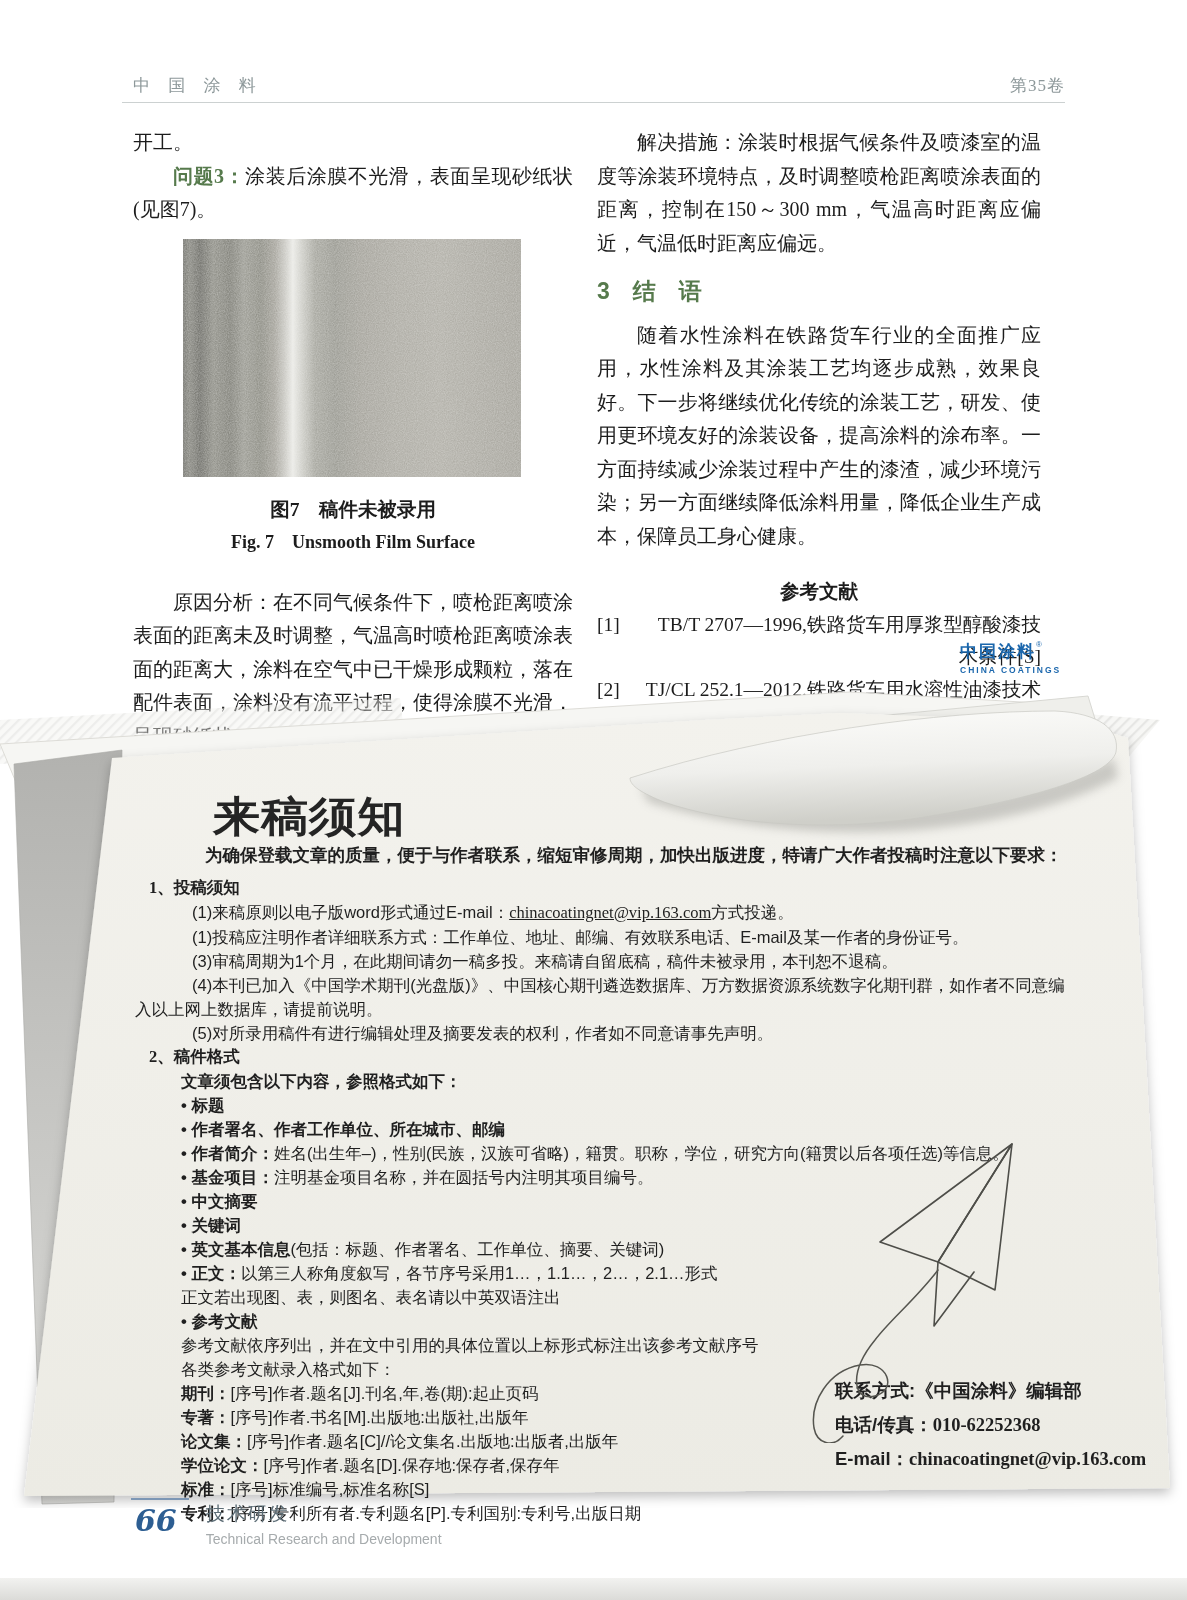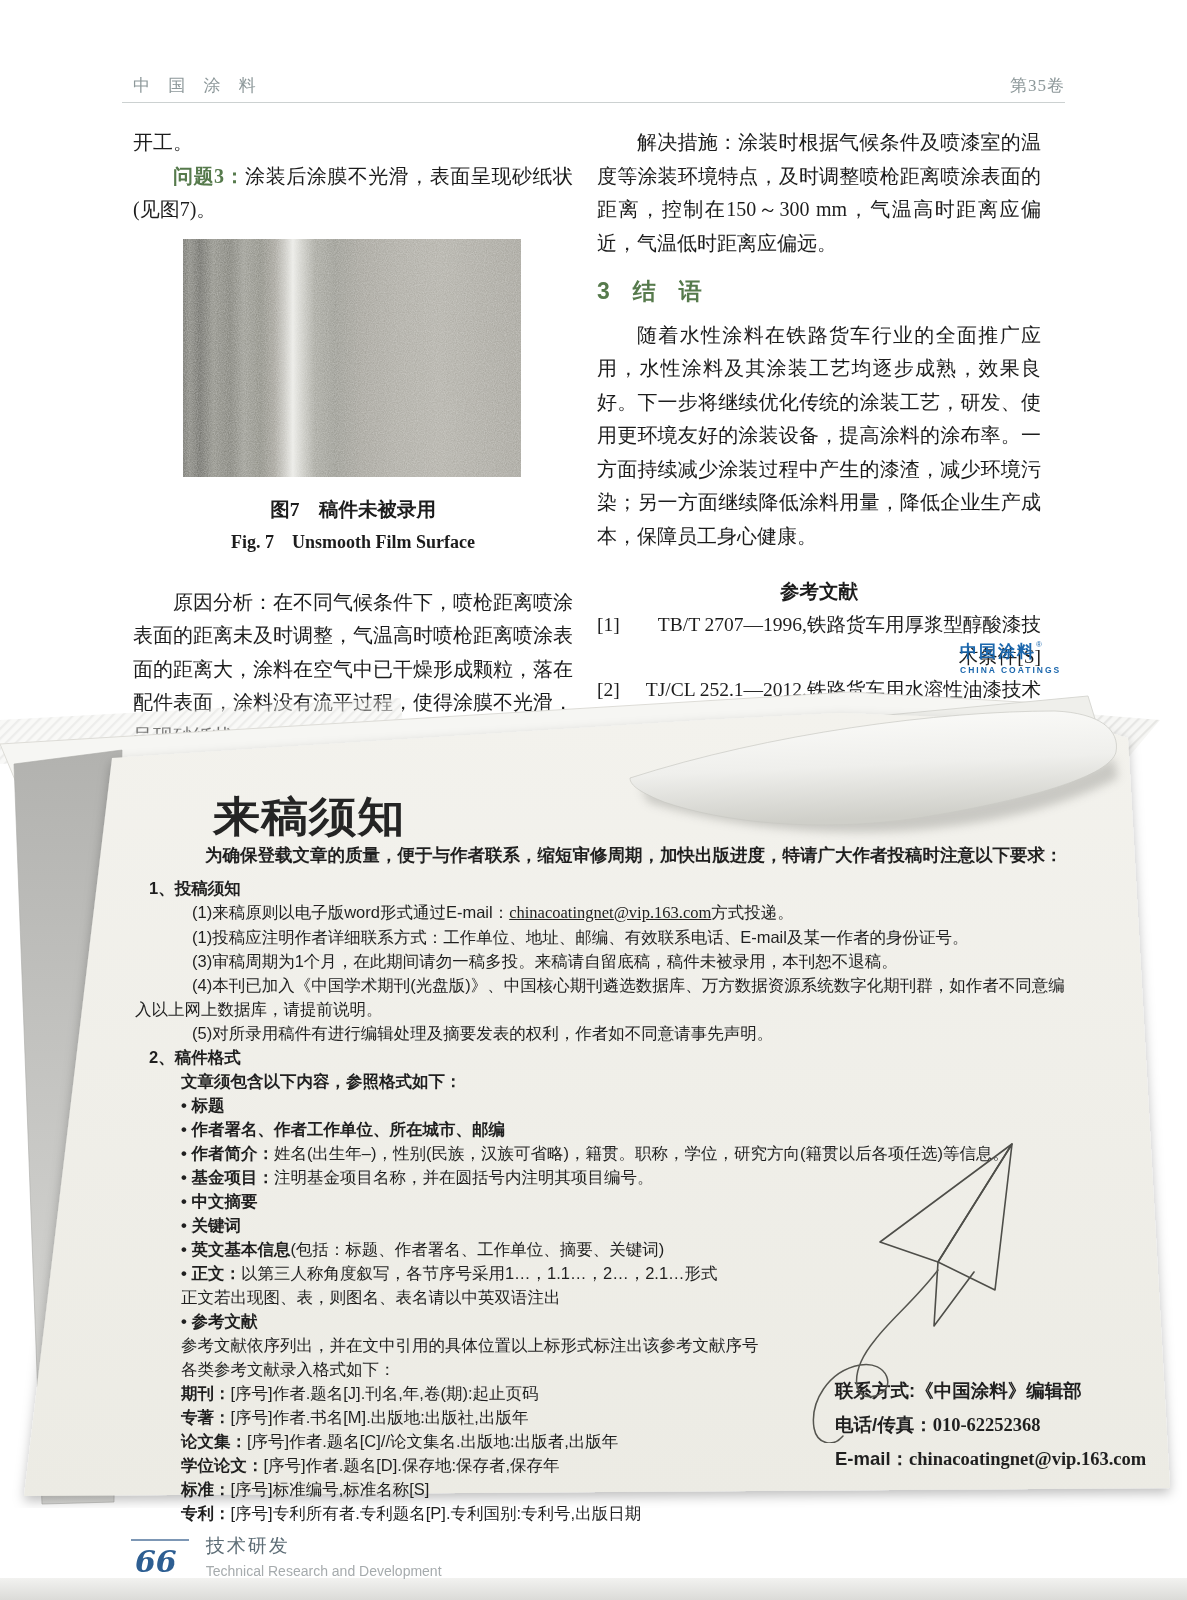--- a/index.html
+++ b/index.html
@@ -43,35 +43,35 @@
   
   #paper-decor{position:absolute;left:0;top:678px;pointer-events:none;z-index:1;}
   
   .notice-layer{position:absolute;left:0;top:0;width:1187px;height:1600px;z-index:2;
                 font-family:"Liberation Sans","DejaVu Sans",sans-serif;color:#1f1f1f;}
   .n-title{position:absolute;left:213px;top:789px;font-size:42px;font-weight:bold;letter-spacing:1px;
            color:#242424;transform:scaleX(1.12);transform-origin:left center;}
   .n-intro{position:absolute;left:205px;top:843px;width:860px;font-size:17.5px;font-weight:bold;}
   .n-flow{position:absolute;left:135px;top:876px;width:938px;font-size:16.5px;line-height:24px;}
   .n-flow p{margin:0;}
-  .n-sec{font-weight:bold;padding-left:14px;}
+  .n-sec{font-weight:bold;padding-left:14px;font-family:Liberation Serif, serif;}
   .n-item{text-indent:57px;}
   .n-sub{font-weight:bold;padding-left:46px;}
   .n-bullet{font-weight:bold;padding-left:46px;}
   .n-bullet::before{content:"• ";}
   .n-bullet .rest{font-weight:normal;}
   .n-cont{padding-left:46px;}
   .n-refline{padding-left:46px;}
   .n-refline .bl{font-weight:bold;}
   .n-email{font-family:"Liberation Serif","DejaVu Serif",serif;text-decoration:underline;}
   .n-contact{position:absolute;left:835px;top:1374px;font-size:18.5px;font-weight:bold;line-height:34px;}
   .n-contact .num{font-family:"Liberation Serif","DejaVu Serif",serif;}
   #plane-svg{position:absolute;left:788px;top:1128px;}
   
-  .pfooter{position:absolute;left:131px;top:1530px;display:flex;align-items:flex-end;z-index:3;
+  .pfooter{position:absolute;left:131px;top:1498px;display:flex;align-items:flex-start;z-index:3;
            font-family:"Liberation Sans","DejaVu Sans",sans-serif;}
   .f-no{border-top:2px solid #7d97b5;padding:3px 12px 0 4px;
         font-family:"DejaVu Serif","Liberation Serif",serif;font-style:italic;font-weight:bold;
         font-size:30px;color:#2d5e92;}
   .f-bar{width:7px;background:#2d5e92;margin-right:10px;}
   .f-txt{padding-top:3px;}
   .f-cn{font-size:19px;color:#5d6d76;letter-spacing:2px;}
   .f-en{font-size:14px;color:#a6abad;margin-top:4px;}
   
   .edge-bottom{position:absolute;left:0;top:1578px;width:1187px;height:22px;

